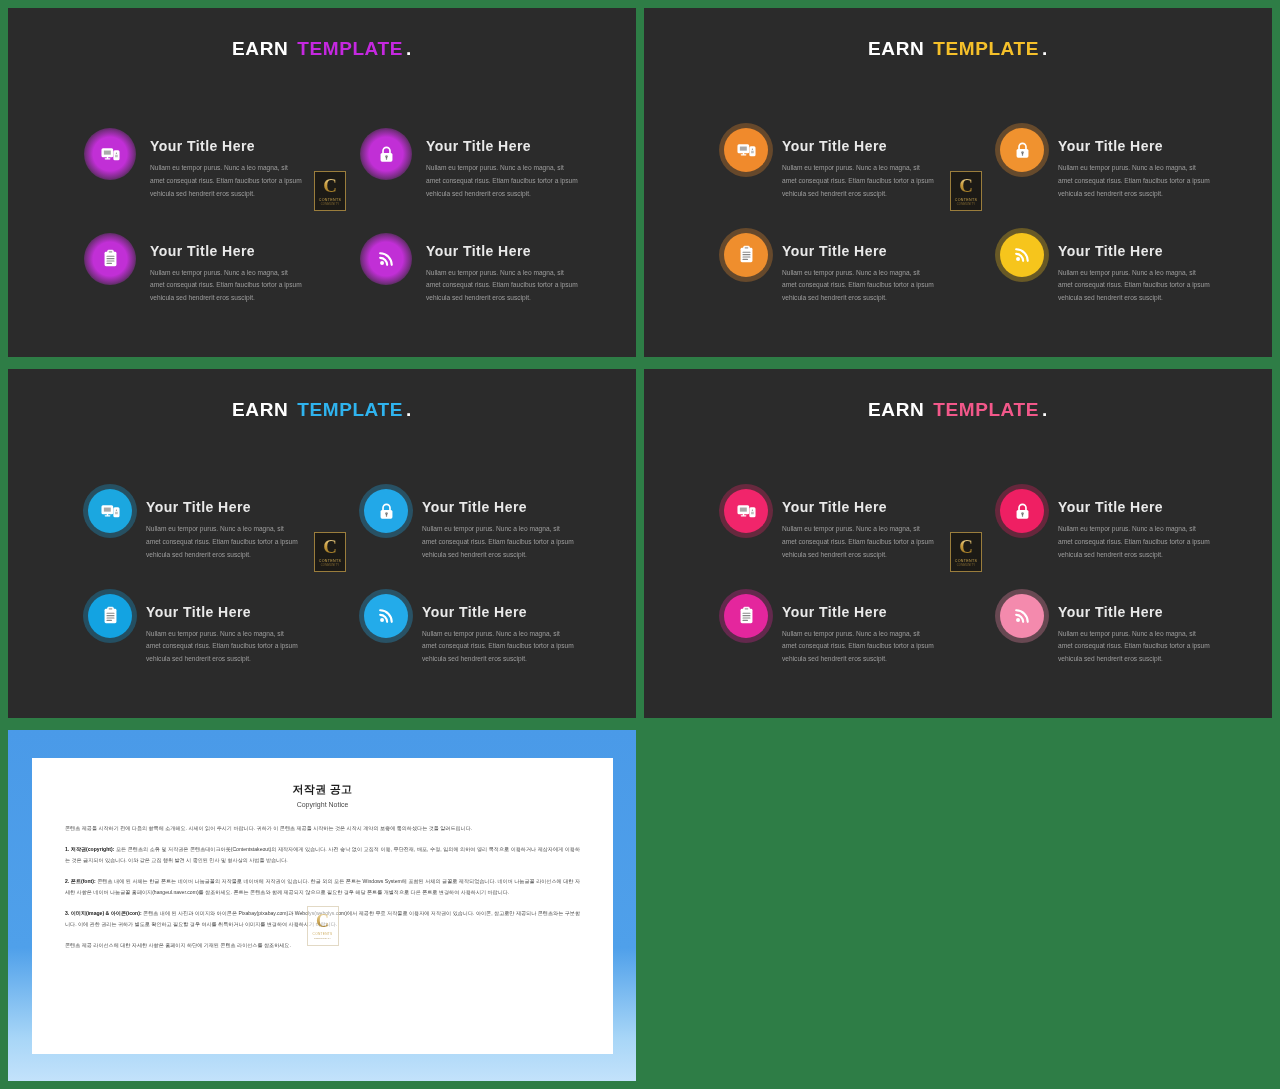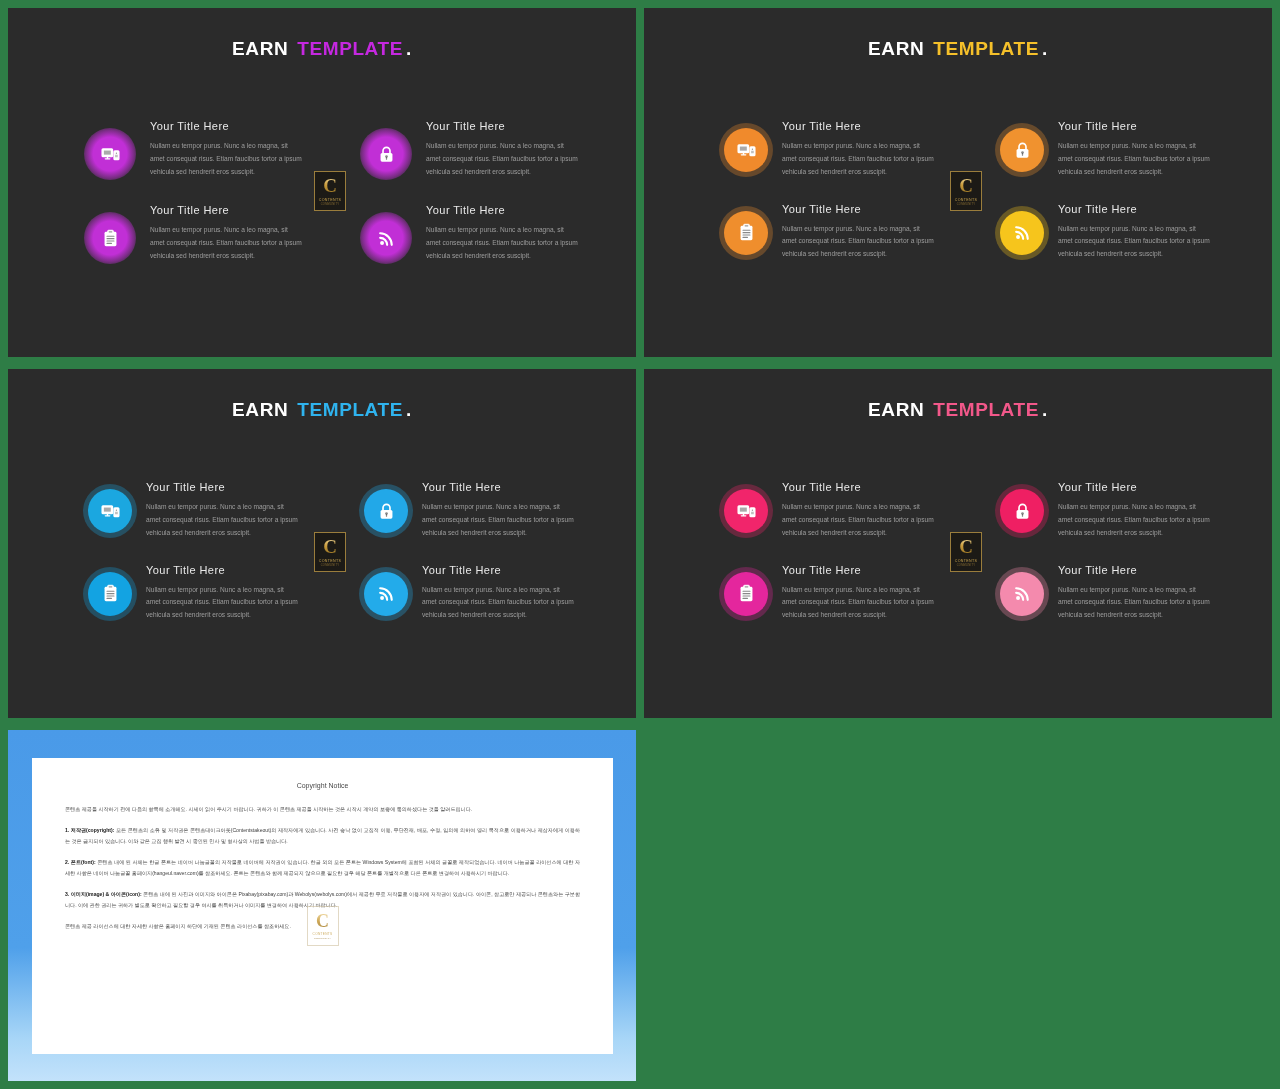--- a/index.html
+++ b/index.html
@@ -61,24 +61,24 @@
     border-radius:50%;
     display:flex;align-items:center;justify-content:center;
     margin-top:8px;
   }
   .bubble svg{width:19px;height:19px;display:block;}
   .bubble .glyph{display:block;}
 
   .ftext{padding-left:14px;padding-top:0;}
   .ftitle{
     color:#e9e9e9;
-    font-size:11px;
-    font-weight:normal;
+    font-size:14px;
+    font-weight:bold;
     letter-spacing:.45px;
-    margin:0 0 8px 0;
+    margin:18px 0 8px 0;
     white-space:nowrap;
   }
   .fbody{
     color:#9d9d9d;
     font-size:6.6px;
     line-height:1.95;
     margin:0;
     max-width:152px;
   }
 
@@ -512,20 +512,21 @@
 
     <div class="badge badge-pos">
       <span class="bc">C</span>
       <span class="bl1">CONTENTS</span>
       <span class="bl2">COMMUNITY</span>
     </div>
   </div>
 
   <div class="slide" id="slide-5">
     <div class="paper">
+      <p class="doc-title">저작권 공고</p>
       <p class="doc-sub">Copyright Notice</p>
       <p class="doc-p">콘텐츠 제공을 시작하기 전에 다음의 항목에 소개해요. 시세이 읽어 주시기 바랍니다. 귀하가 이 콘텐츠 제공을 시작하는 것은 시작시 계약의 보증에 동의하셨다는 것을 알려드립니다.</p>
       <p class="doc-p">
         <b>1. 저작권(copyright):</b><span> 모든 콘텐츠의 소유 및 저작권은 콘텐츠테이크아웃(Contentstakeout)의 제작자에게 있습니다. 사전 승낙 없이 교집적 이용, 무단전재, 배포, 수정, 임의에 의하여 영리 목적으로 이용하거나 제삼자에게 이용하는 것은 금지되어 있습니다. 이와 같은 교집 행위 발견 시 중인된 민사 및 형사상의 사법을 받습니다.</span>
       </p>
       <p class="doc-p">
         <b>2. 폰트(font):</b><span> 콘텐츠 내에 된 서체는 한글 폰트는 네이버 나눔글꼴의 저작물로 네이버에 저작권이 있습니다. 한글 외의 모든 폰트는 Windows System에 포함된 서체의 글꼴로 제작되었습니다. 네이버 나눔글꼴 라이선스에 대한 자세한 사항은 네이버 나눔글꼴 홈페이지(hangeul.naver.com)를 참조하세요. 폰트는 콘텐츠와 함께 제공되지 않으므로 필요한 경우 해당 폰트를 개별적으로 다른 폰트로 변경하여 사용하시기 바랍니다.</span>
       </p>
       <p class="doc-p">
         <b>3. 이미지(image) &amp; 아이콘(icon):</b><span> 콘텐츠 내에 된 사진과 이미지와 아이콘은 Pixabay(pixabay.com)과 Webolys(webolys.com)에서 제공한 무료 저작물로 이용자에 저작권이 있습니다. 아이콘, 참고로만 제공되나 콘텐츠와는 구분합니다. 이에 관한 권리는 귀하가 별도로 확인하고 필요할 경우 여시를 취득하거나 이미지를 변경하여 사용하시기 바랍니다.</span>

